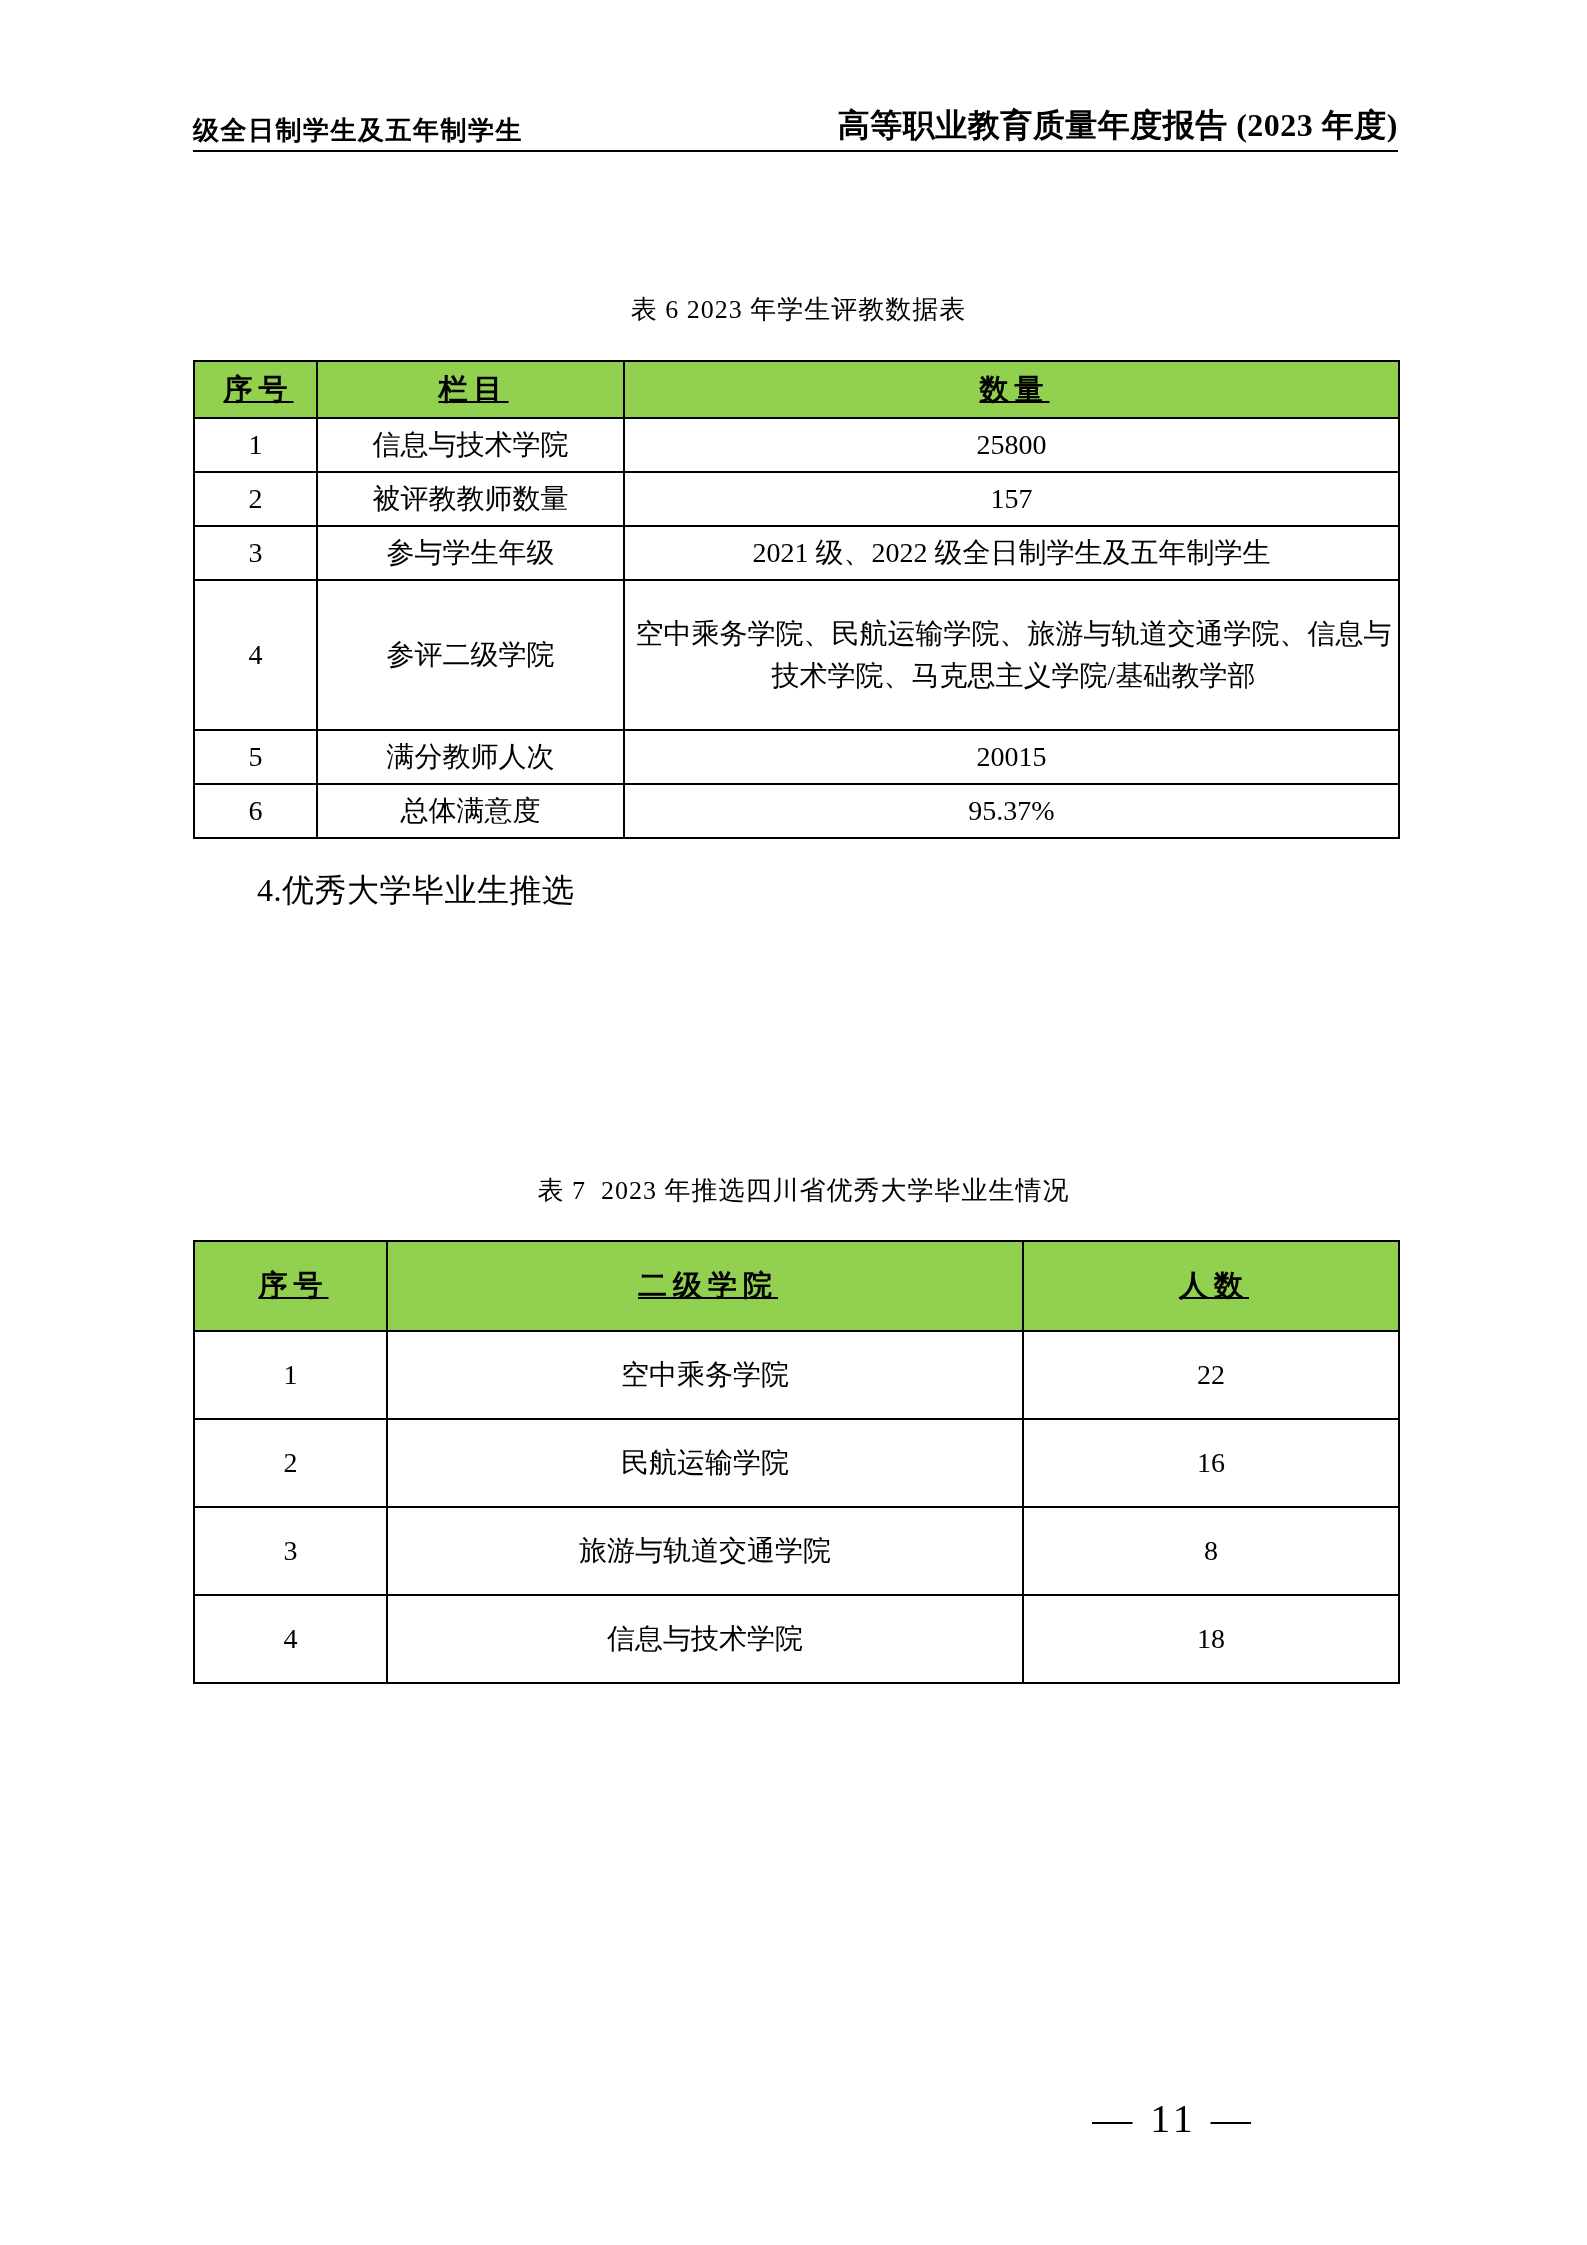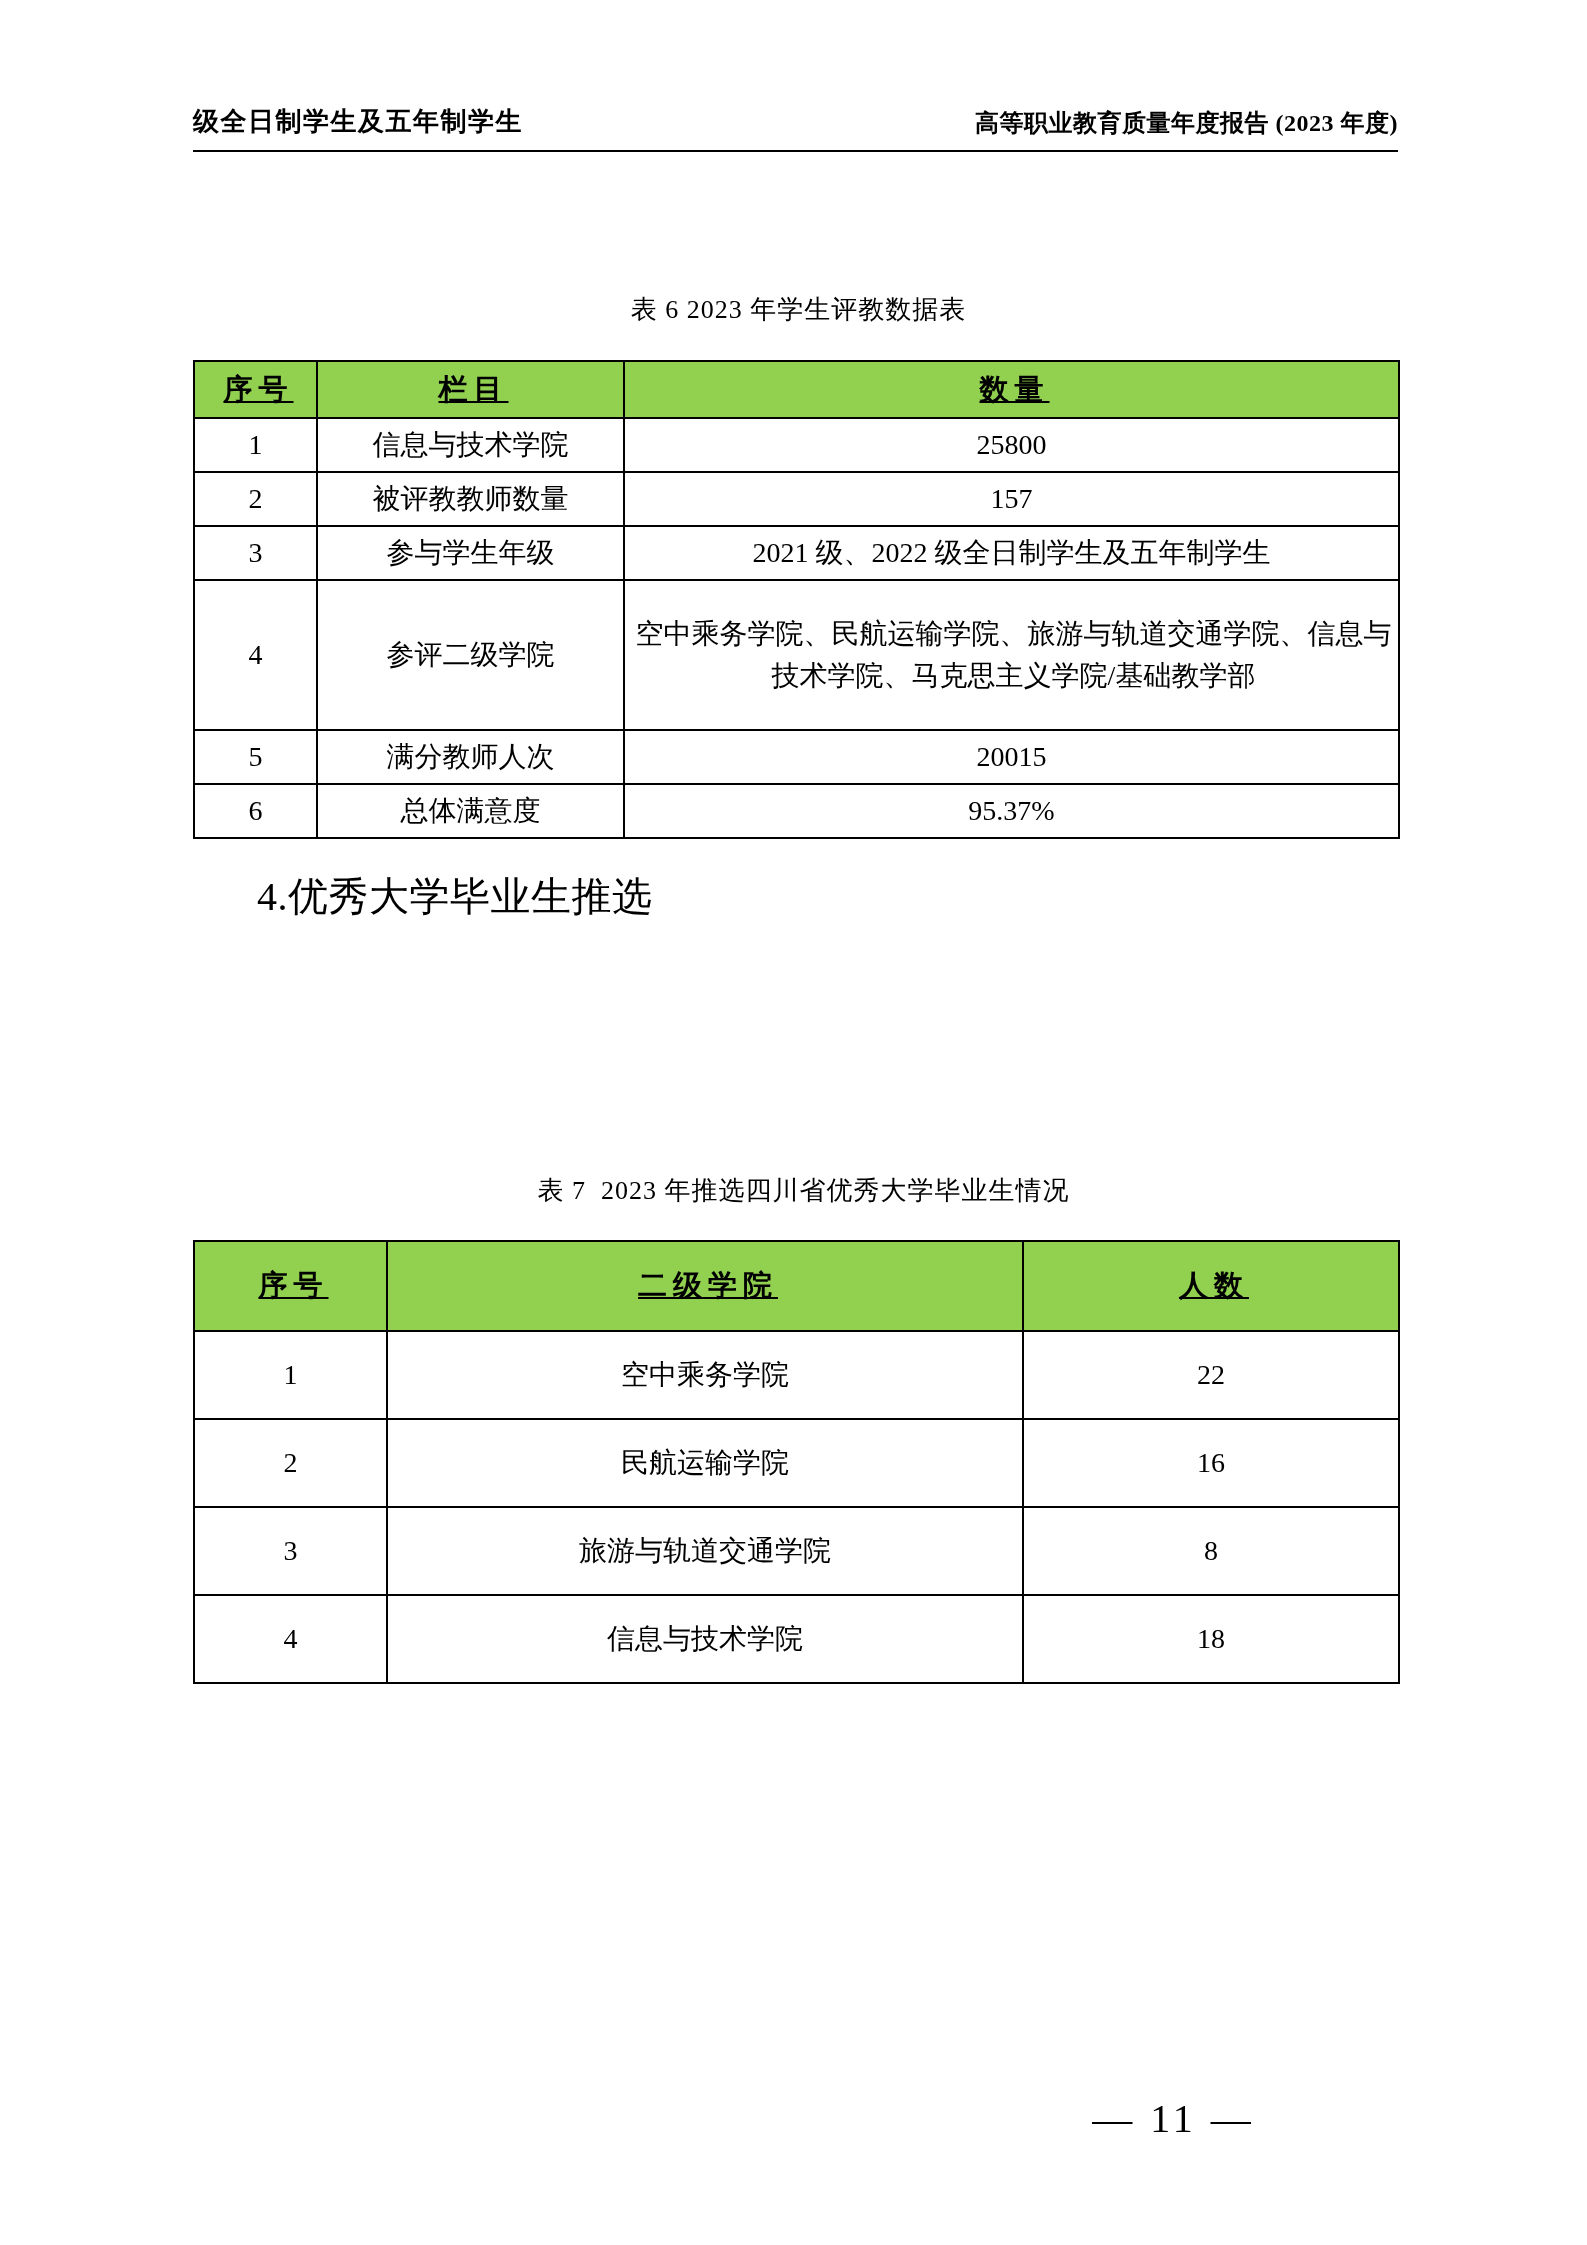--- a/index.html
+++ b/index.html
@@ -36,21 +36,21 @@
   }
   .header-left {
     font-family: "Liberation Serif", "DejaVu Serif", serif;
     font-size: 26px;
     font-weight: 600;
     letter-spacing: 1.5px;
     white-space: nowrap;
   }
   .header-right {
     font-family: "Liberation Serif", "DejaVu Serif", serif;
-    font-size: 24px;
+    font-size: 32px;
     font-weight: 600;
     letter-spacing: 0.5px;
     white-space: nowrap;
   }
   .header-rule {
     position: absolute;
     left: 193px;
     top: 150px;
     width: 1205px;
     height: 2px;
@@ -114,21 +114,21 @@
   #table7 col.c1 { width: 636px; }
   #table7 col.c2 { width: 376px; }
   #table7 thead th { height: 88px; font-size: 29px; }
   #table7 tbody td { height: 86px; }
 
   
   .body-block {
     position: absolute;
     left: 193px;
     width: 1210px;
-    font-size: 40px;
+    font-size: 32px;
     letter-spacing: 0.5px;
   }
   #heading-4 { top: 869px; text-indent: 64px; }
   #para-1 { top: 942px; }
   #para-1 .ln { display: block; height: 65px; line-height: 65px; white-space: pre; }
   #para-1 .ln.first { text-indent: 64px; }
 
   
   #page-footer {
     position: absolute;

